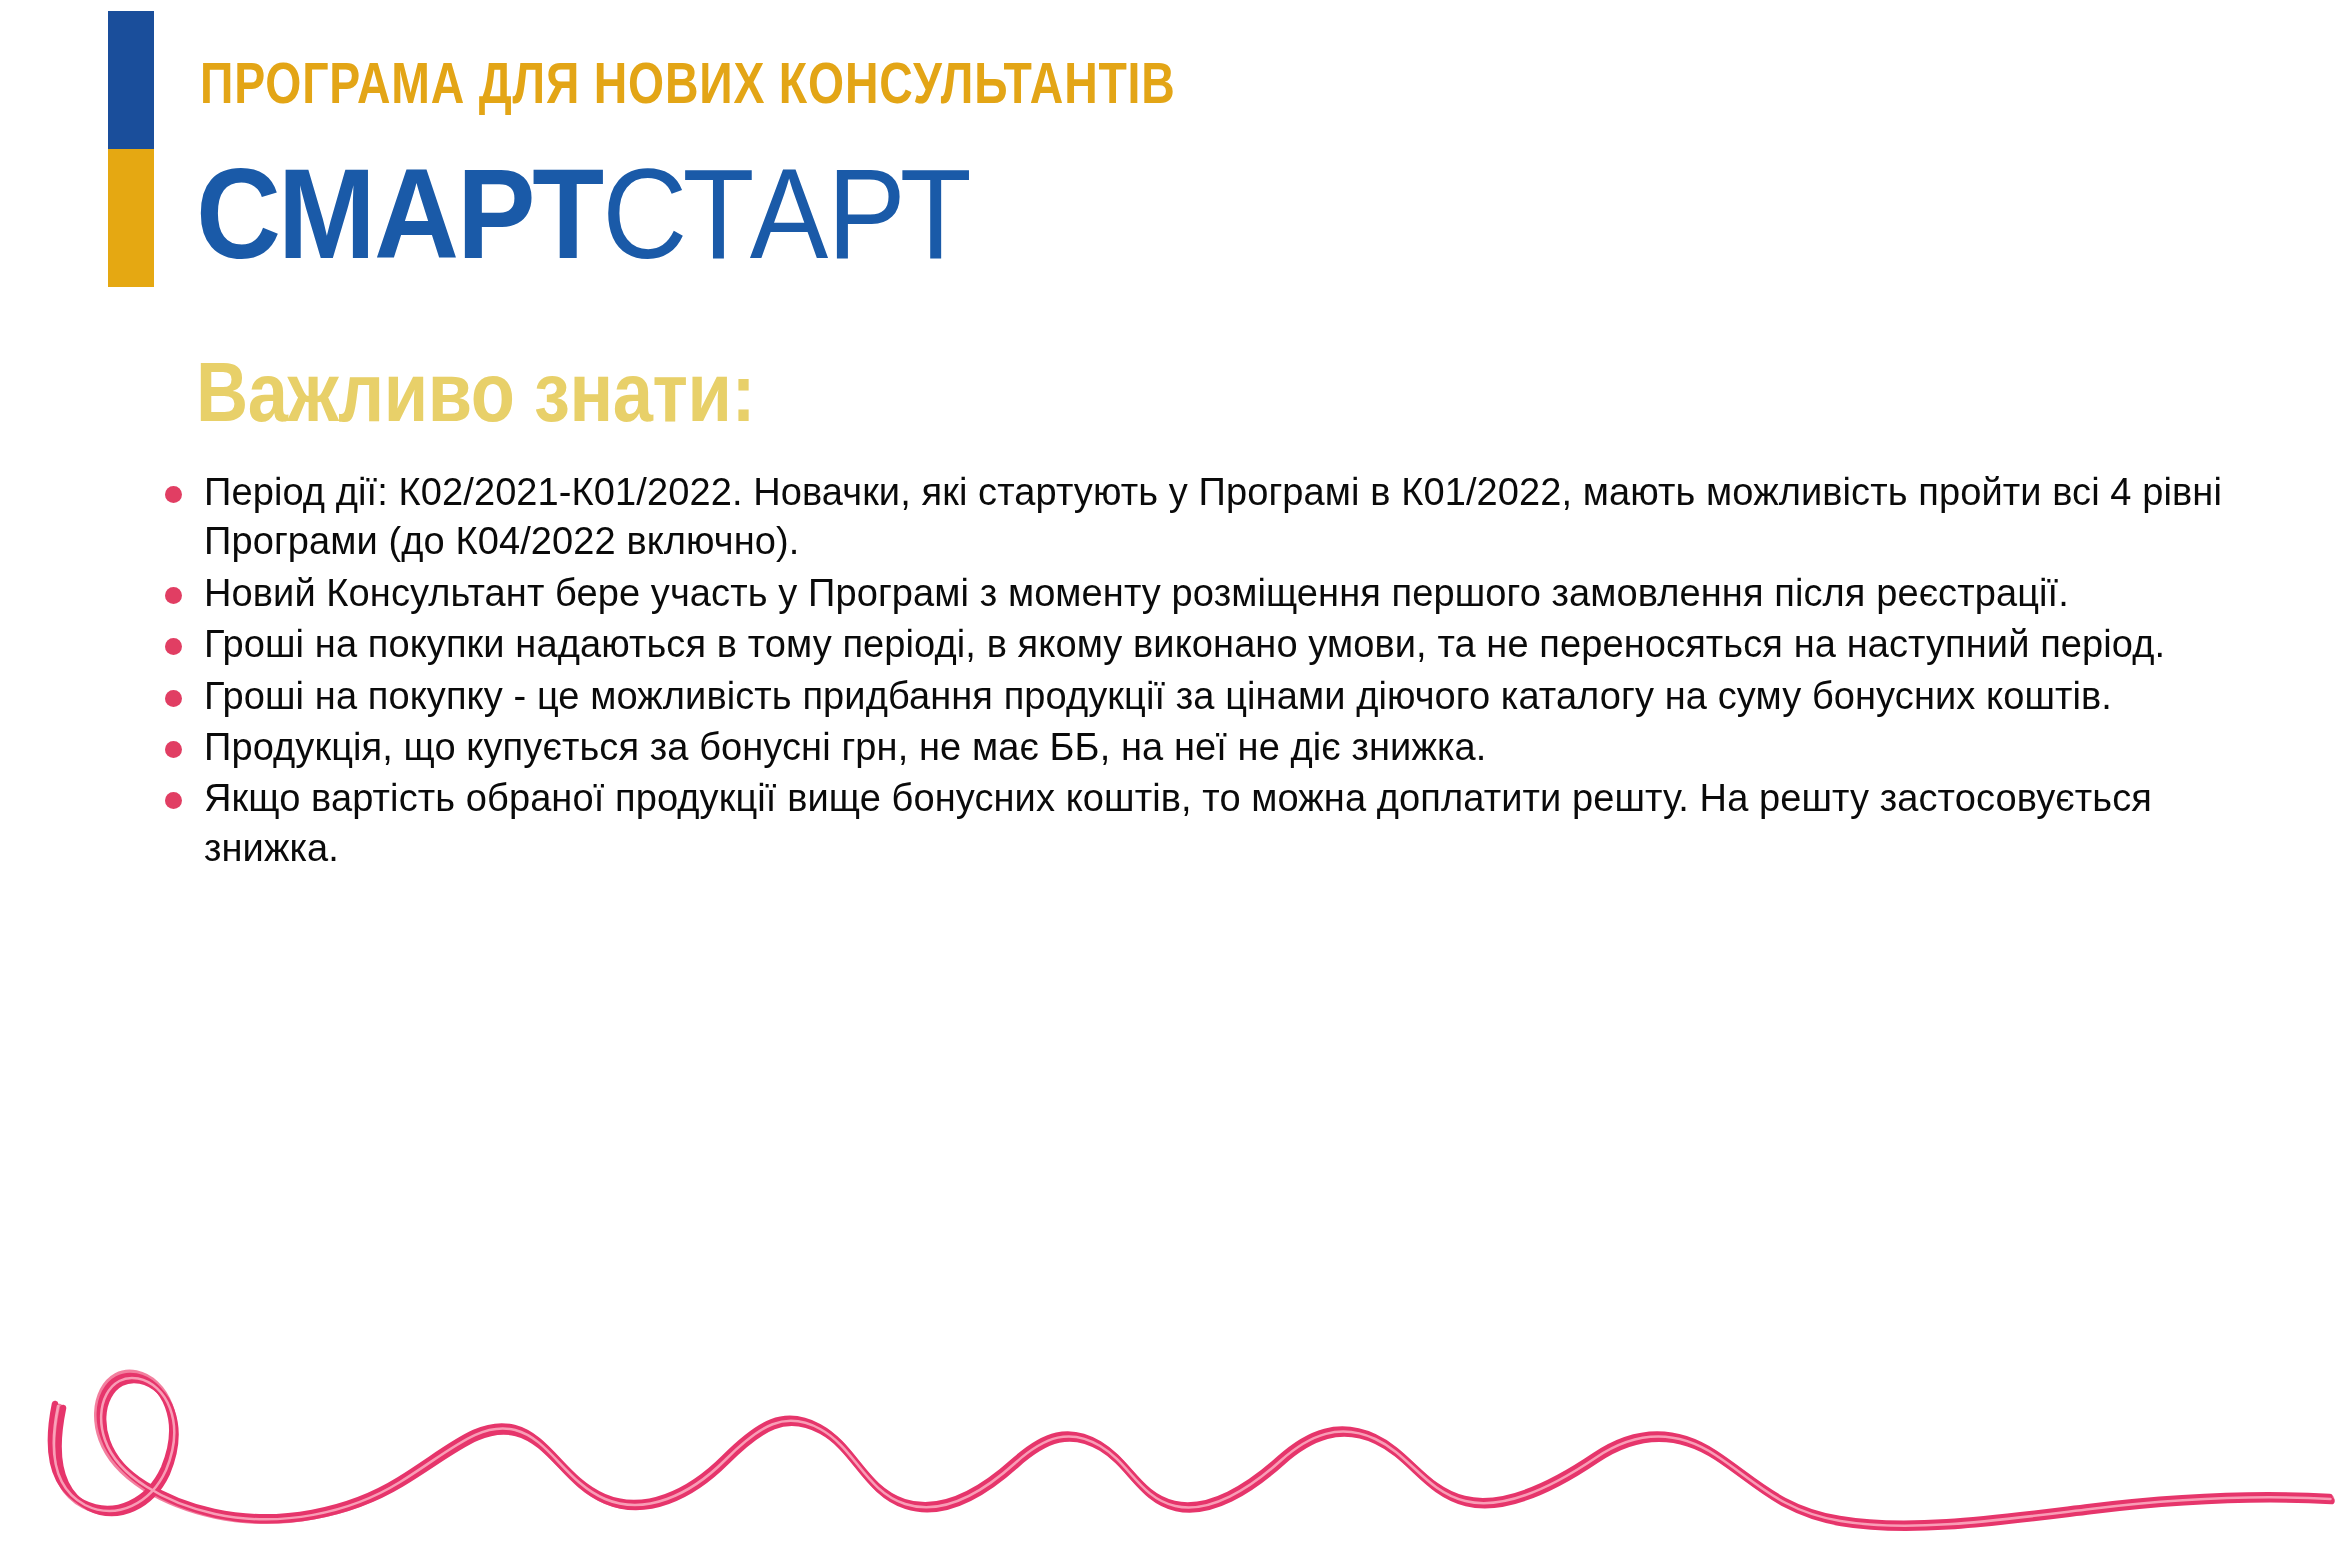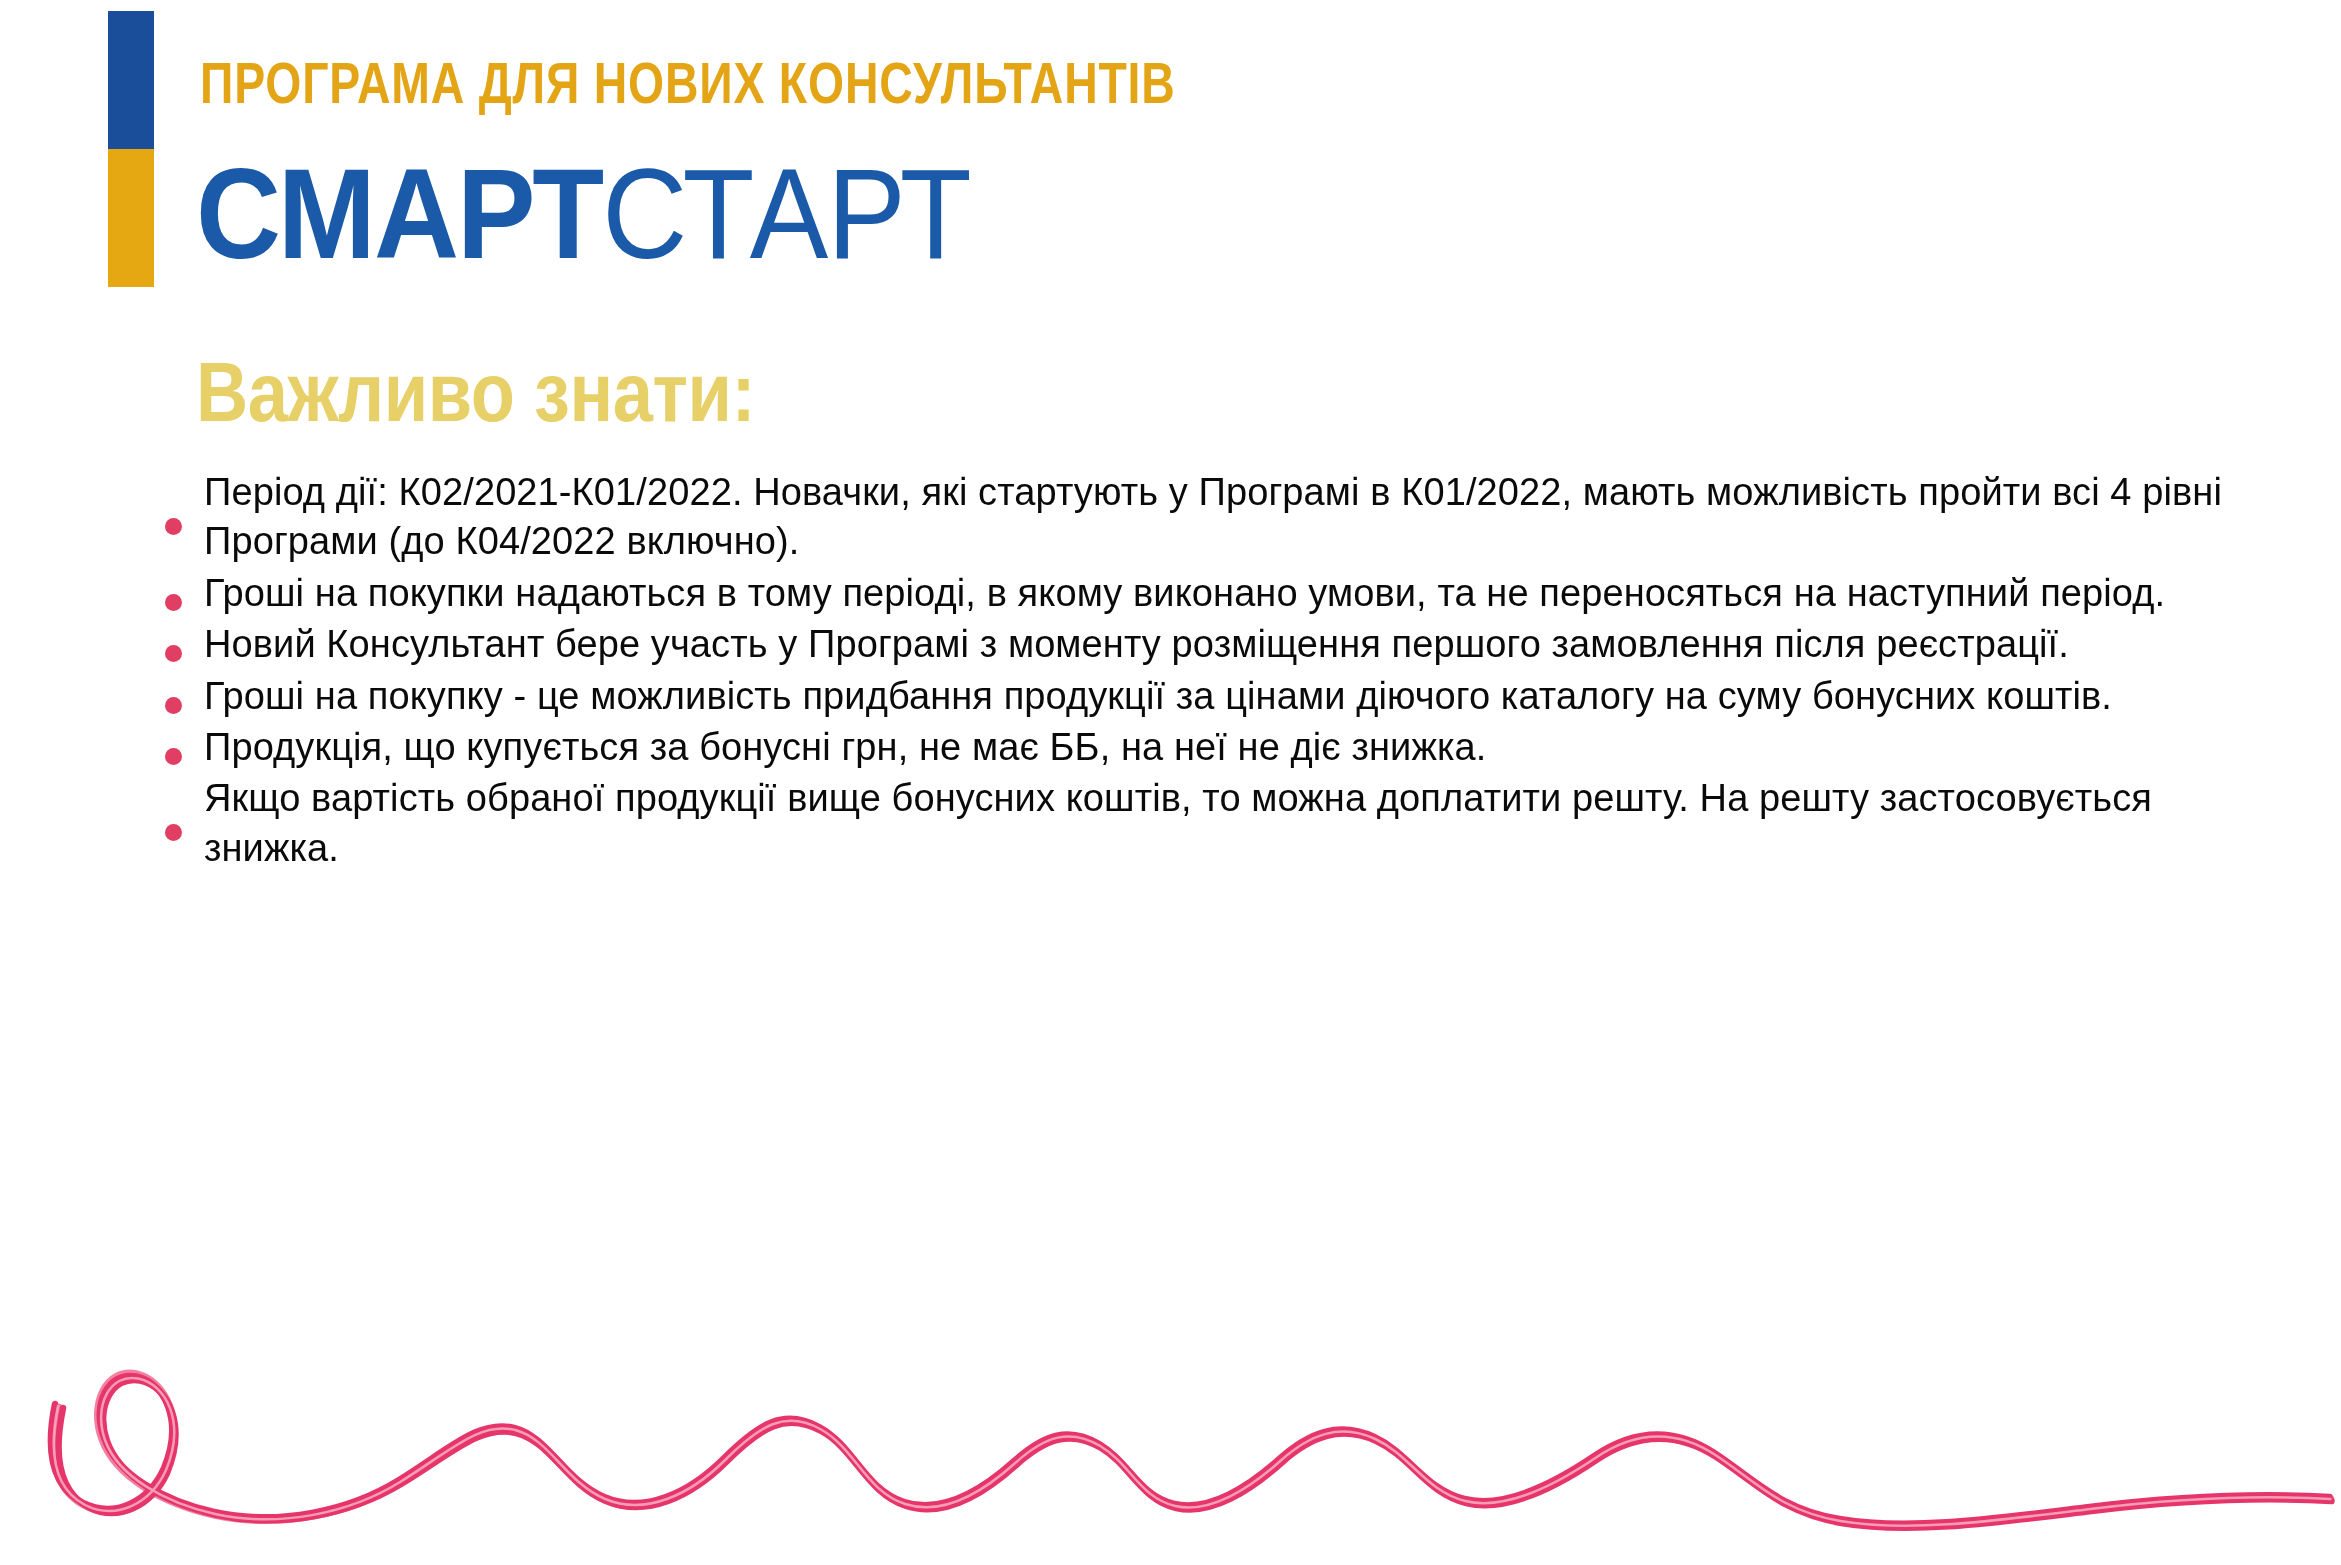--- a/index.html
+++ b/index.html
@@ -63,21 +63,21 @@
     white-space:nowrap;
   }
 
   
   .bullets{
     position:absolute; left:165px; top:468px;
     width:2065px;
   }
   .bullet-row{
     display:flex;
-    align-items:center;
+    align-items:flex-start;
     margin-bottom:2px;
   }
   .bullet-dot{
     flex:0 0 auto;
     width:17px; height:17px;
     border-radius:50%;
     background:#E13E63;
     margin-top:18px;
     margin-right:22px;
   }
@@ -120,26 +120,26 @@
 <div class="bullets">
 
   <div class="bullet-row">
     <span class="bullet-dot"></span>
     <span class="bullet-text">Період дії: К02/2021-К01/2022. Новачки, які стартують у Програмі в К01/2022, мають можливість пройти всі 4 рівні Програми (до К04/2022 включно).</span>
   </div>
 
 
   <div class="bullet-row">
     <span class="bullet-dot"></span>
+    <span class="bullet-text">Новий Консультант бере участь у Програмі з моменту розміщення першого замовлення після реєстрації.</span>
+  </div>
+
+  <div class="bullet-row">
+    <span class="bullet-dot"></span>
     <span class="bullet-text">Гроші на покупки надаються в тому періоді, в якому виконано умови, та не переносяться на наступний період.</span>
-  </div>
-
-  <div class="bullet-row">
-    <span class="bullet-dot"></span>
-    <span class="bullet-text">Новий Консультант бере участь у Програмі з моменту розміщення першого замовлення після реєстрації.</span>
   </div>
 
 
   <div class="bullet-row">
     <span class="bullet-dot"></span>
     <span class="bullet-text">Гроші на покупку - це можливість придбання продукції за цінами діючого каталогу на суму бонусних коштів.</span>
   </div>
 
 
   <div class="bullet-row">

